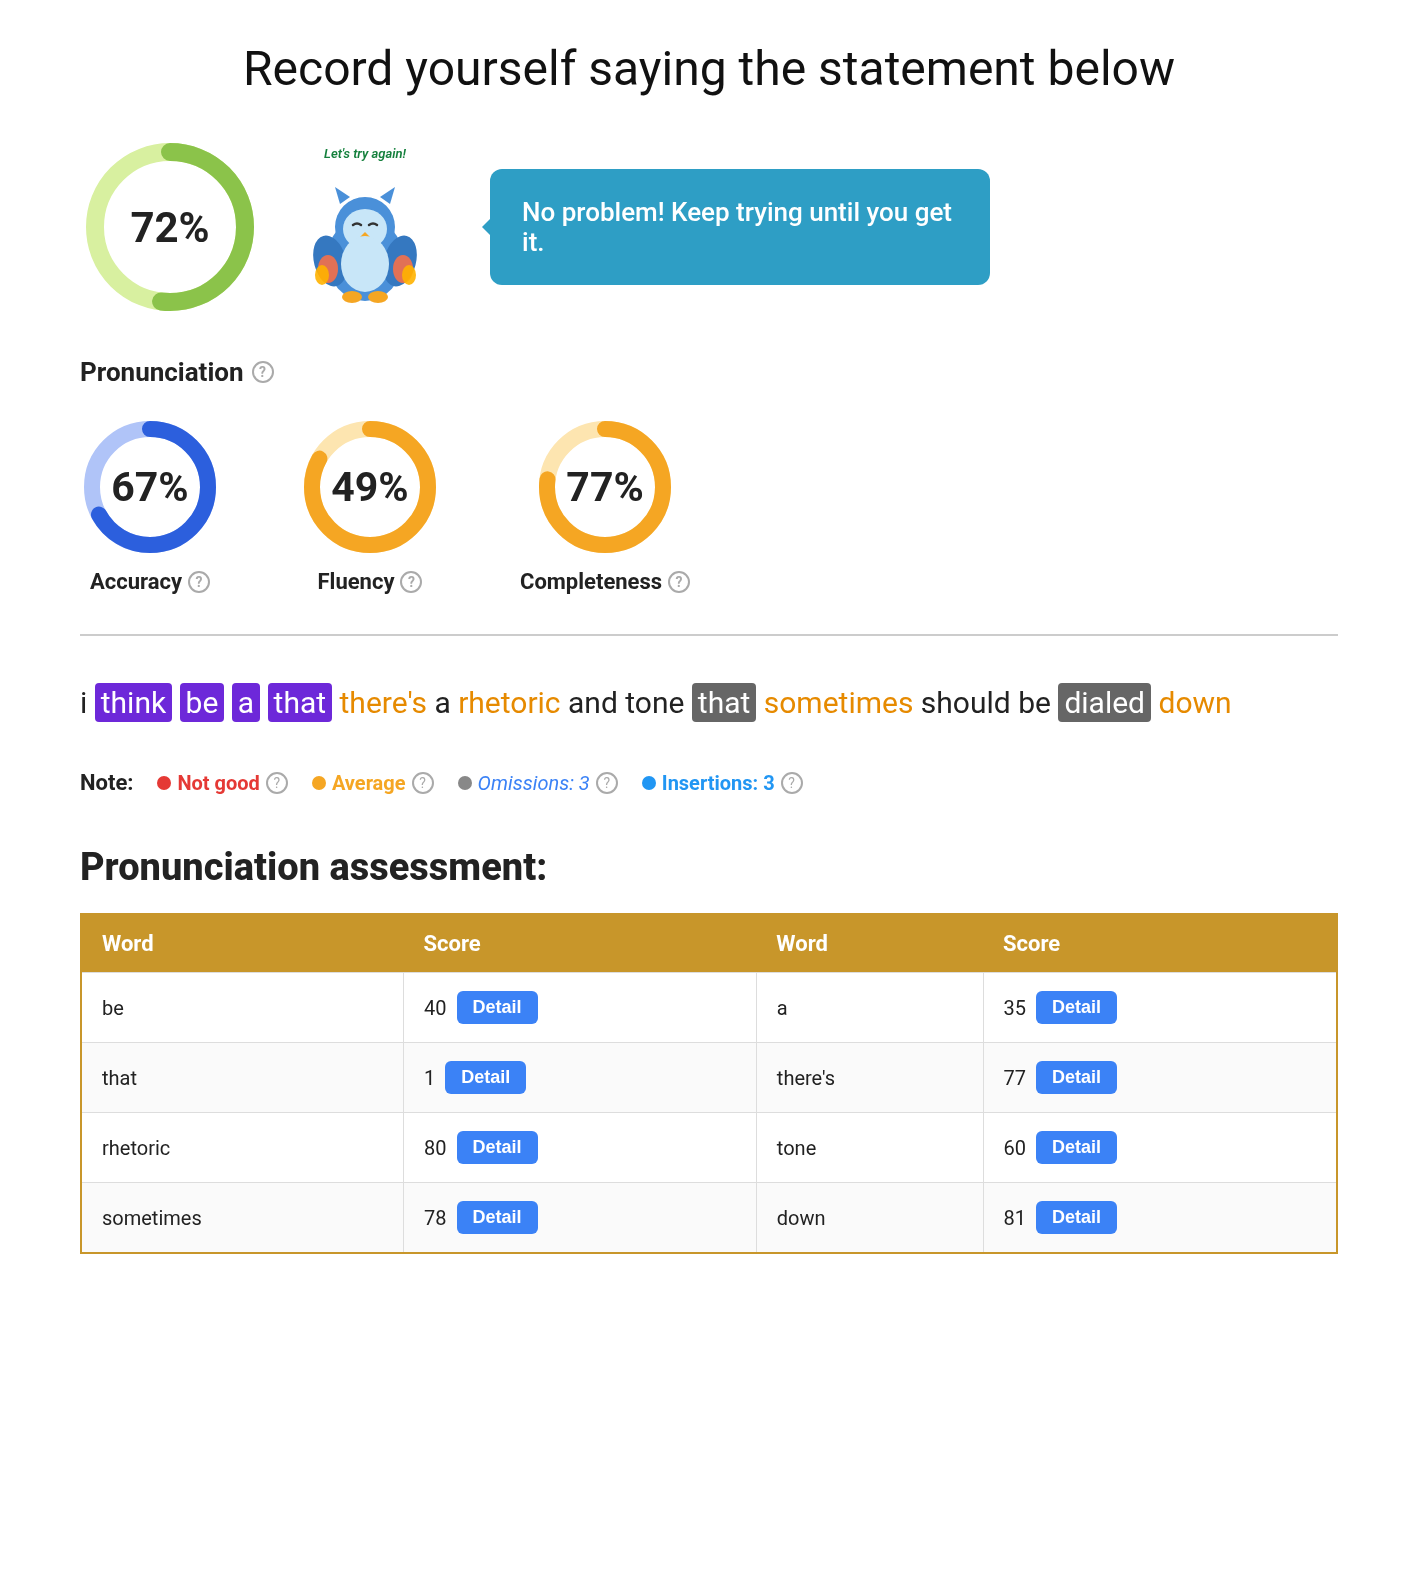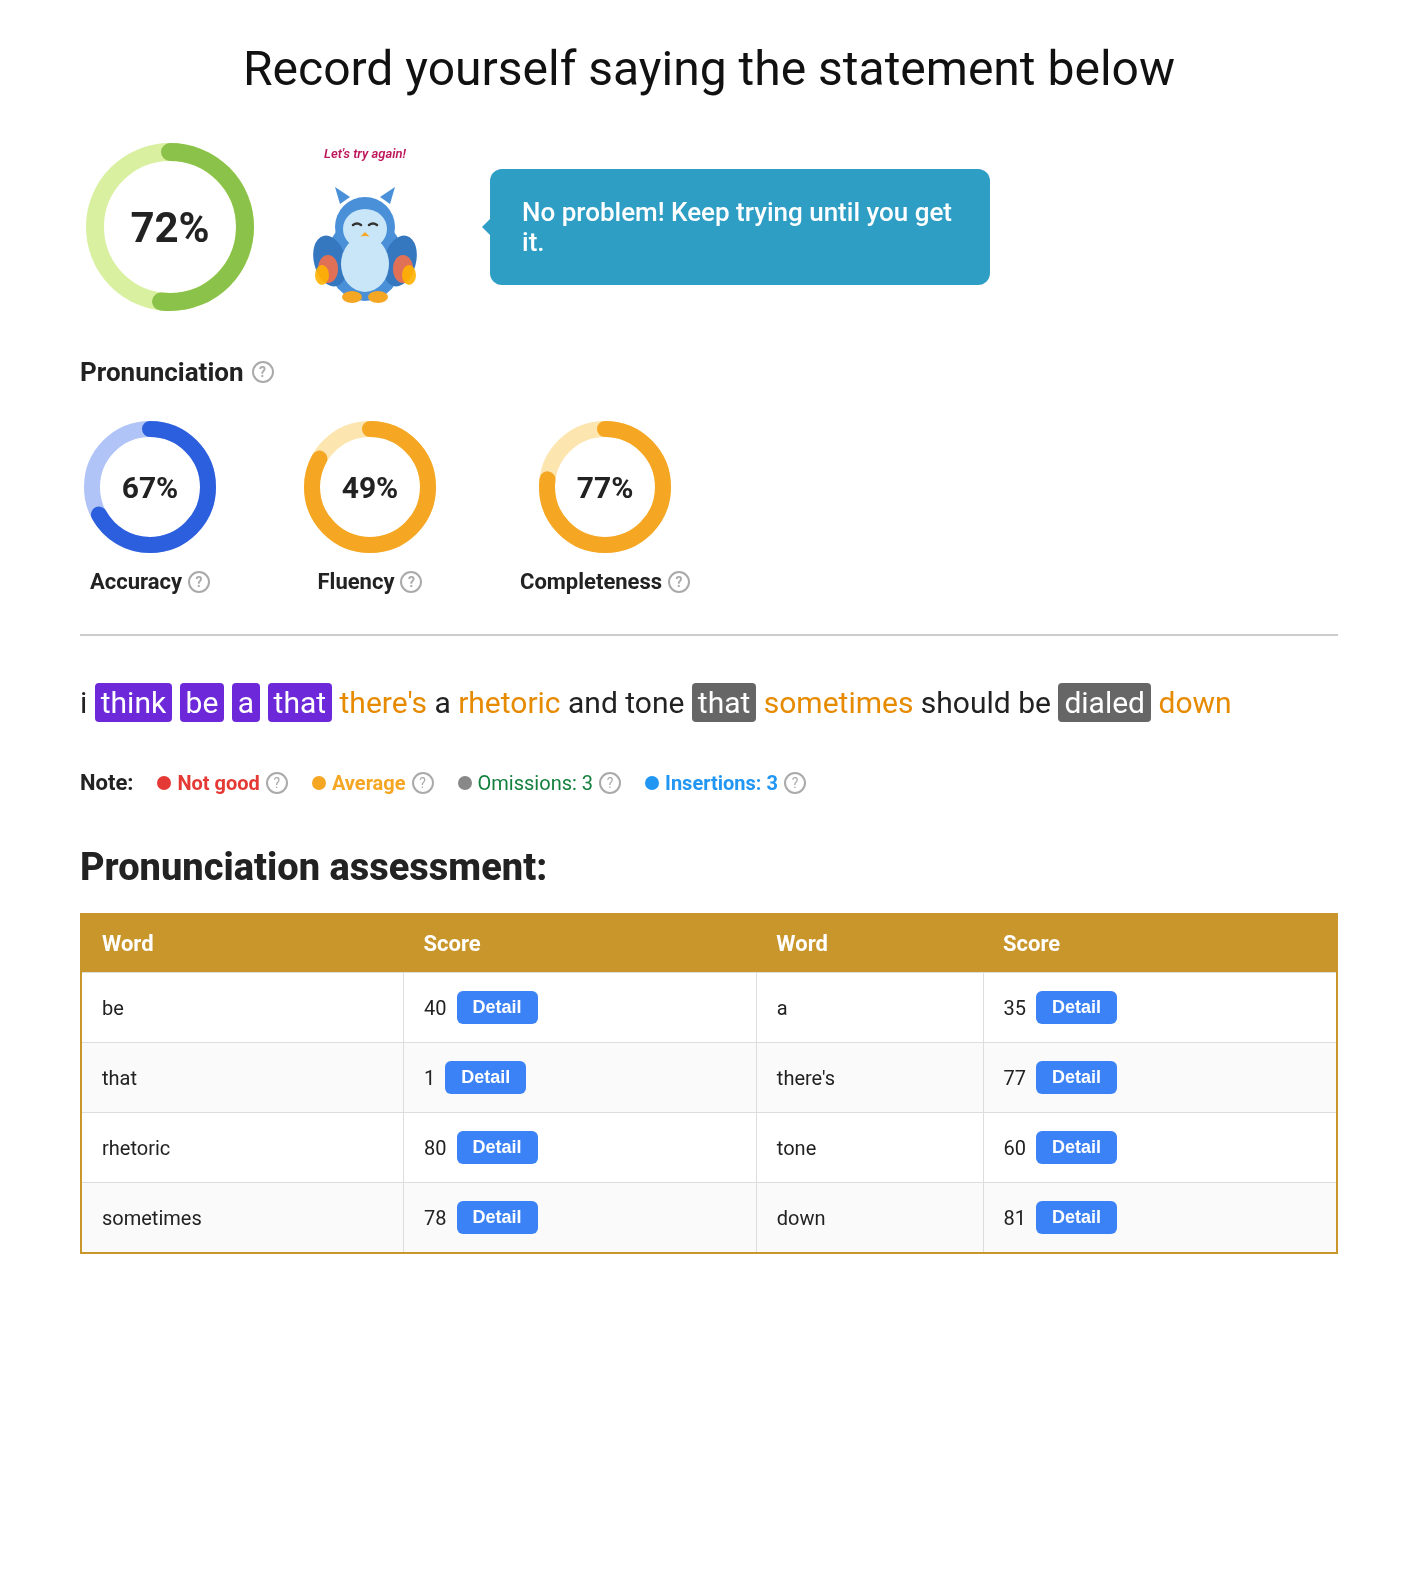--- a/index.html
+++ b/index.html
@@ -51,21 +51,21 @@
 
     
     .owl-section {
       display: flex;
       flex-direction: column;
       align-items: center;
       flex-shrink: 0;
     }
     .owl-bubble {
       font-size: 13px;
-      color: #be185d;
+      color: #15803d;
       font-weight: 600;
       margin-bottom: 18px;
       font-style: italic;
     }
     .owl-image {
       width: 130px;
       height: 130px;
     }
 
     
@@ -136,21 +136,21 @@
 
     
     .circle-sm {
       position: relative;
       width: 140px;
       height: 140px;
       flex-shrink: 0;
     }
     .circle-sm svg { transform: rotate(-90deg); }
     .circle-sm .circle-label {
-      font-size: 30px;
+      font-size: 41px;
     }
 
     
     .divider {
       border: none;
       border-top: 2px solid #ccc;
       margin: 30px 0;
     }
 
     
@@ -198,21 +198,21 @@
       height: 14px;
       border-radius: 50%;
       display: inline-block;
     }
     .dot-red { background: #e53935; }
     .dot-orange { background: #f5a623; }
     .dot-gray { background: #888; }
     .dot-blue { background: #2196f3; }
     .text-red { color: #e53935; font-weight: 700; }
     .text-orange { color: #f5a623; font-weight: 700; }
-    .text-gray { color: #15803d; }
+    .text-gray { color: #3b82f6; font-style: italic; }
     .text-blue { color: #2196f3; font-weight: 700; }
 
     
     .assessment-title {
       font-size: 38px;
       font-weight: 800;
       margin-bottom: 24px;
     }
 
     

